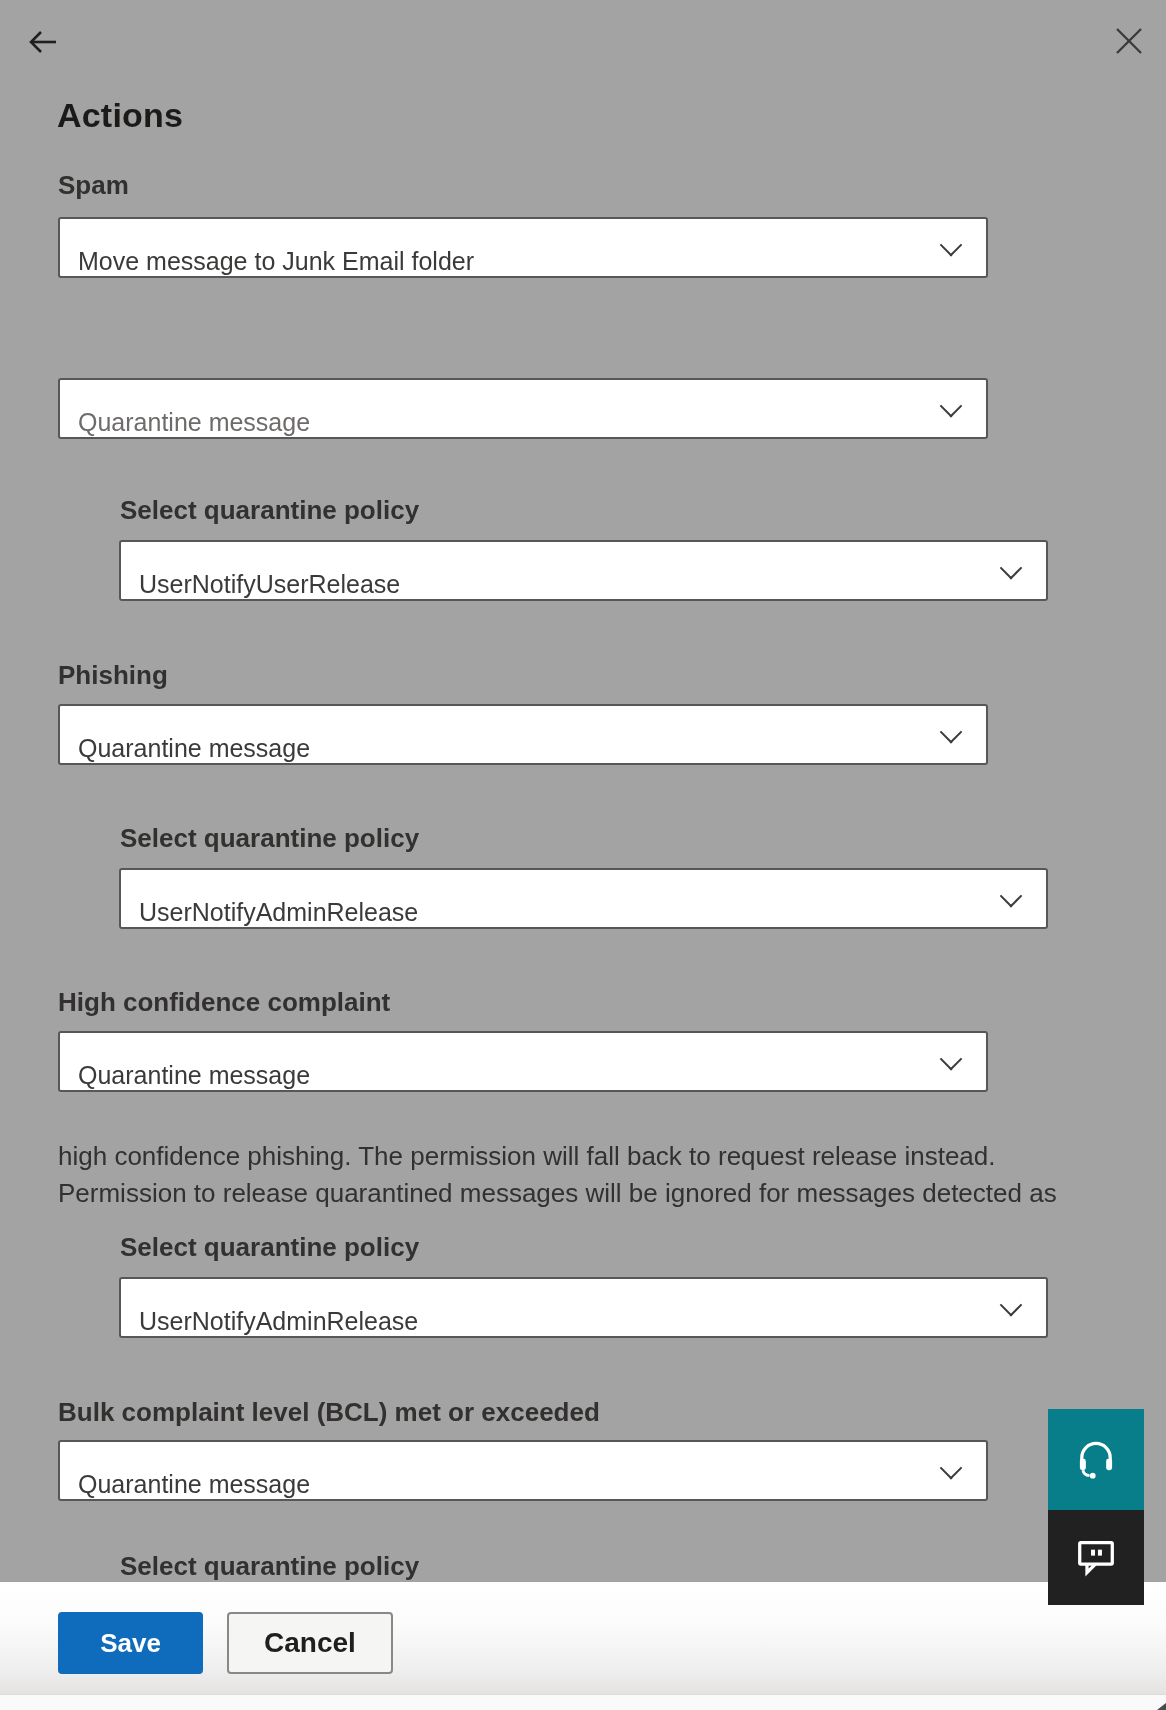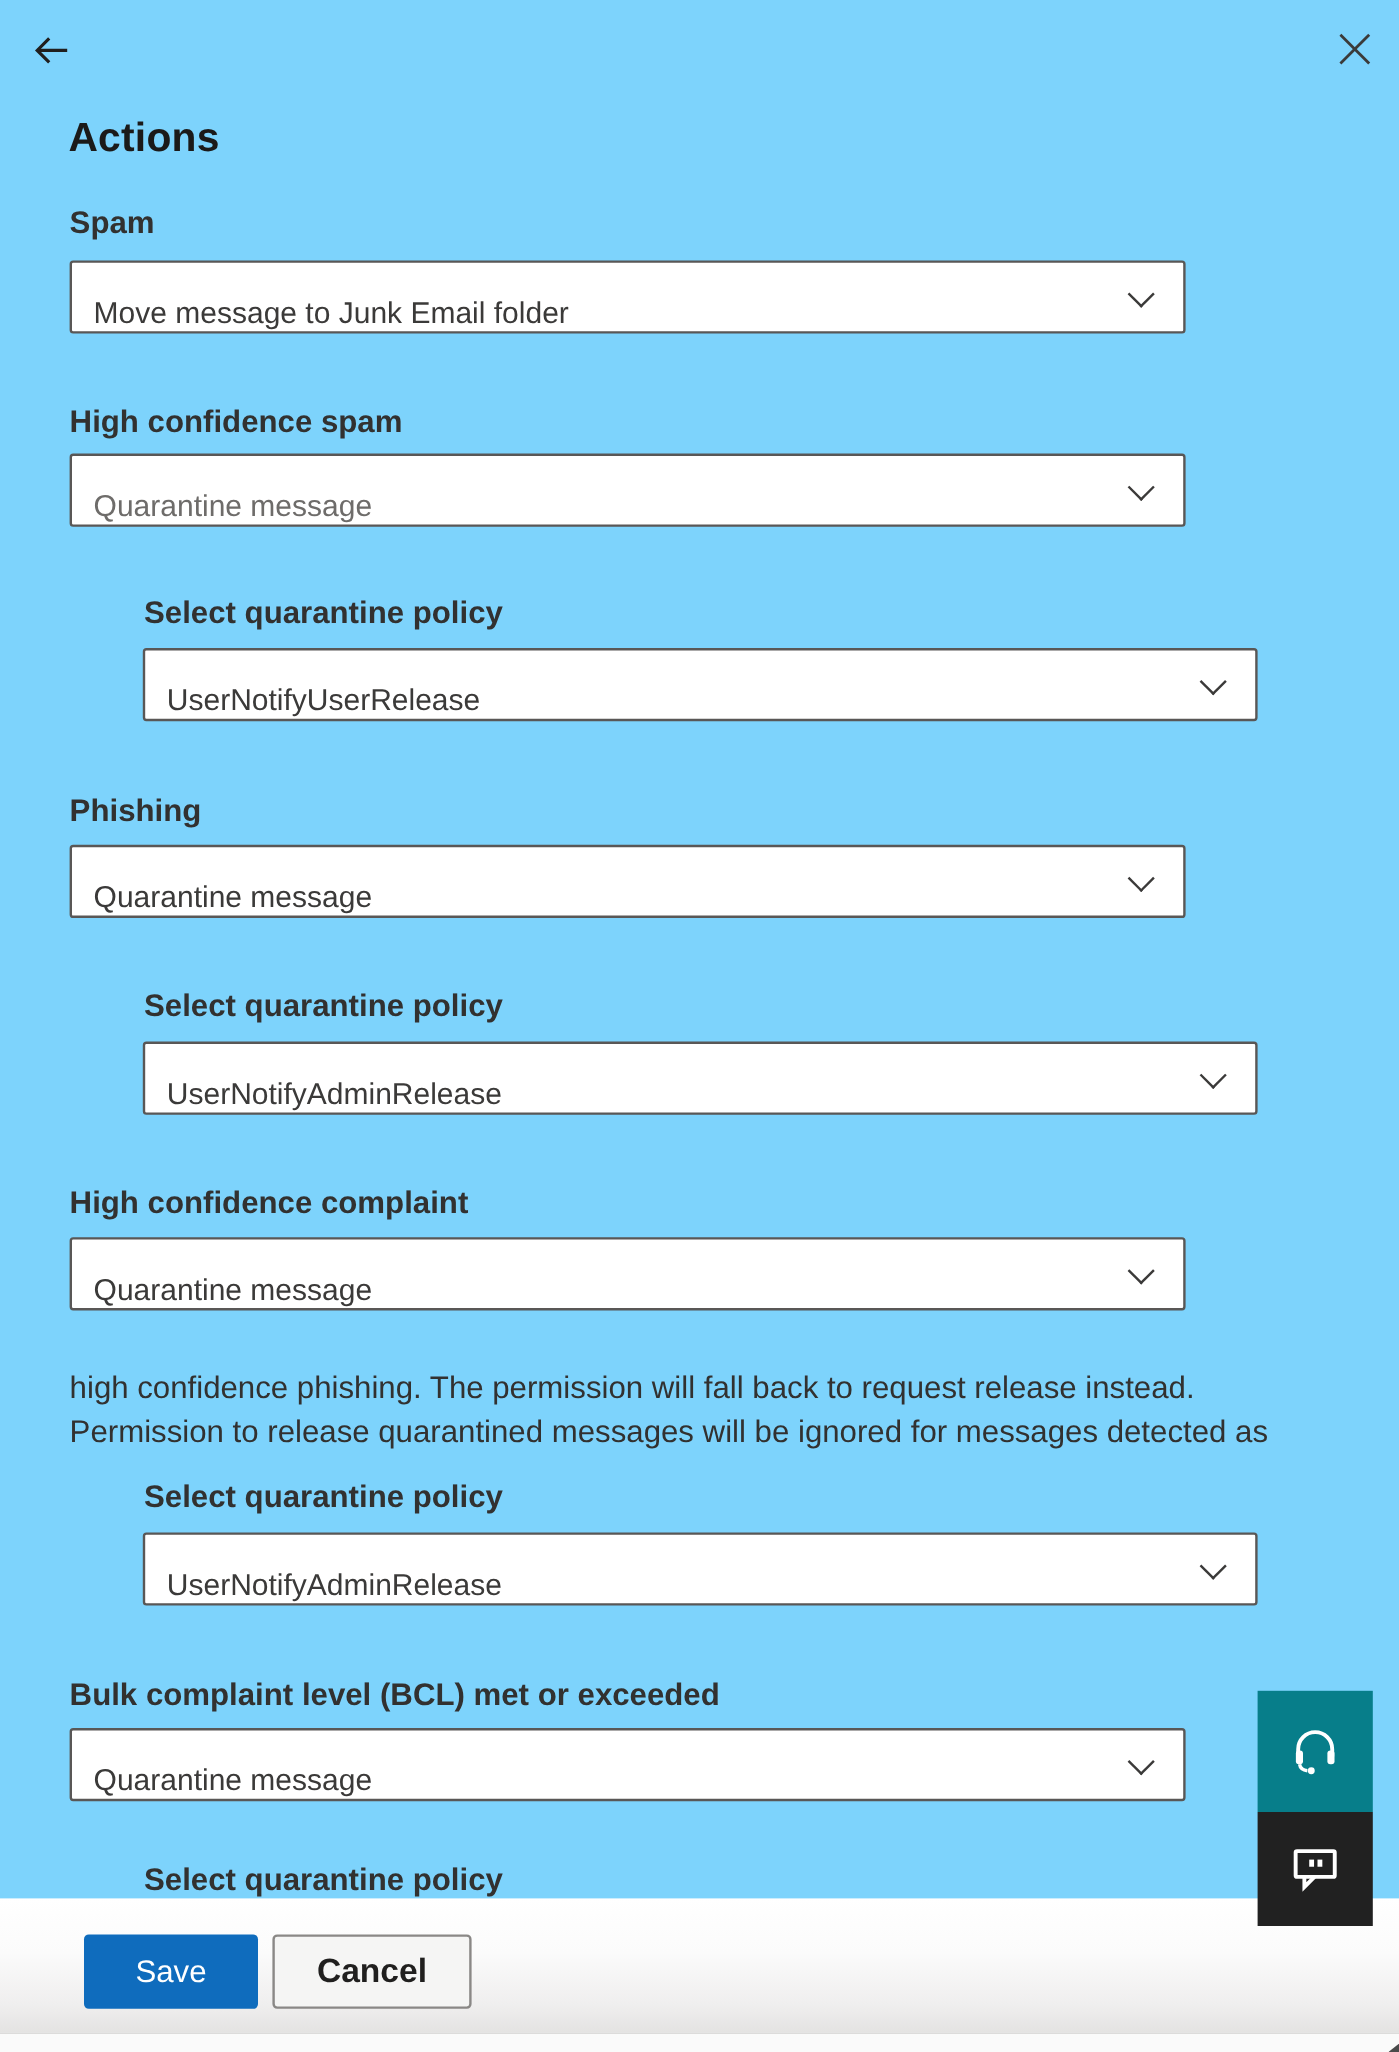--- a/index.html
+++ b/index.html
@@ -1,17 +1,17 @@
 <!DOCTYPE html>
 <html><head>
 <meta charset="utf-8">
 <style>
   html,body{margin:0;padding:0;background:#ffffff;}
   #screen{
-    position:relative;width:1166px;height:1710px;background:#7dd3fc;overflow:hidden;
+    position:relative;width:1166px;height:1710px;background:#a3a3a3;overflow:hidden;
     font-family:"Liberation Sans",sans-serif;color:#323130;
   }
   .icon-btn{position:absolute;background:none;border:none;padding:0;cursor:pointer;line-height:0;}
   #back-btn{left:22px;top:24px;width:40px;height:36px;}
   #close-btn{left:1112px;top:24px;width:34px;height:34px;}
   #page-title{position:absolute;left:57px;top:96px;font-size:34px;font-weight:700;color:#1b1a19;letter-spacing:.2px;}
   .field-label{position:absolute;left:58px;font-size:26px;font-weight:600;color:#323130;white-space:nowrap;text-align:right;}
   .field-label.sub{left:120px;}
   .combo{
     position:absolute;left:58px;width:930px;height:61px;box-sizing:border-box;
@@ -39,21 +39,21 @@
   
   #footer{
     position:absolute;left:0;top:1582px;width:1166px;height:128px;z-index:5;
     background:linear-gradient(180deg,#ffffff 0%,#fbfbfb 35%,#efeeee 70%,#e3e2e1 88%,#ededec 100%);
   }
   #bottom-strip{position:absolute;left:0;top:1694px;width:1166px;height:16px;z-index:6;
     background:#fafafa;border-top:1px solid #dcdbda;}
   #save-btn{
     position:absolute;left:58px;top:30px;width:145px;height:62px;z-index:7;
     background:#0F6CBD;color:#ffffff;border:none;border-radius:4px;
-    font-family:"Liberation Sans",sans-serif;font-size:26px;font-weight:400;cursor:pointer;margin-left:12px;
+    font-family:"Liberation Sans",sans-serif;font-size:26px;font-weight:700;cursor:pointer;
   }
   #cancel-btn{
     position:absolute;left:227px;top:30px;width:166px;height:62px;z-index:7;
     background:#f5f5f4;color:#201F1E;border:2px solid #8A8886;border-radius:4px;box-sizing:border-box;
     font-family:"Liberation Sans",sans-serif;font-size:28px;font-weight:600;cursor:pointer;
   }
   .float-btn{position:absolute;left:1048px;width:96px;z-index:8;border:none;padding:0;cursor:pointer;
     display:flex;align-items:center;justify-content:center;}
   #help-btn{top:1409px;height:101px;background:#077E8A;}
   #feedback-btn{top:1510px;height:95px;background:#212121;}
@@ -87,21 +87,20 @@
   <div id="page-title">Actions</div>
 
   <div class="clip-wrap">
 
     <div class="field-label lbl-r0">Spam</div>
     <div class="combo box-r0">
       <span>Move message to Junk Email folder</span>
       <span class="chev"></span>
     </div>
 
-    <div class="field-label lbl-r1">High confidence spam</div>
     <div class="combo muted box-r1">
       <span>Quarantine message</span>
       <span class="chev"></span>
     </div>
 
     <div class="field-label sub lbl-r2">Select quarantine policy</div>
     <div class="combo sub box-r2">
       <span>UserNotifyUserRelease</span>
       <span class="chev"></span>
     </div>

